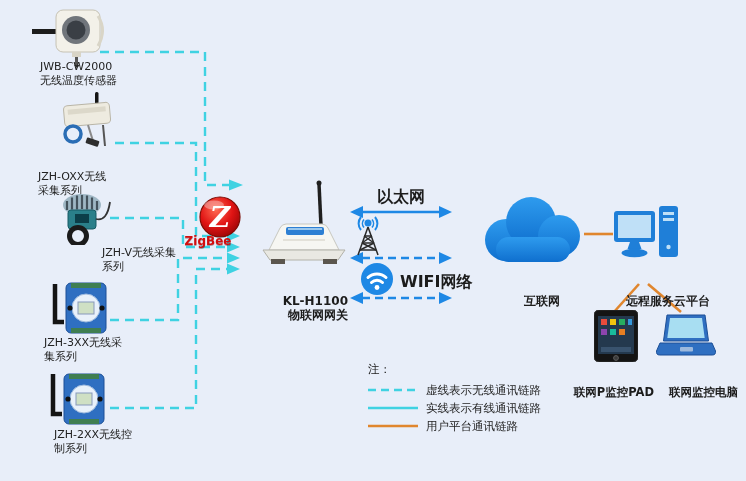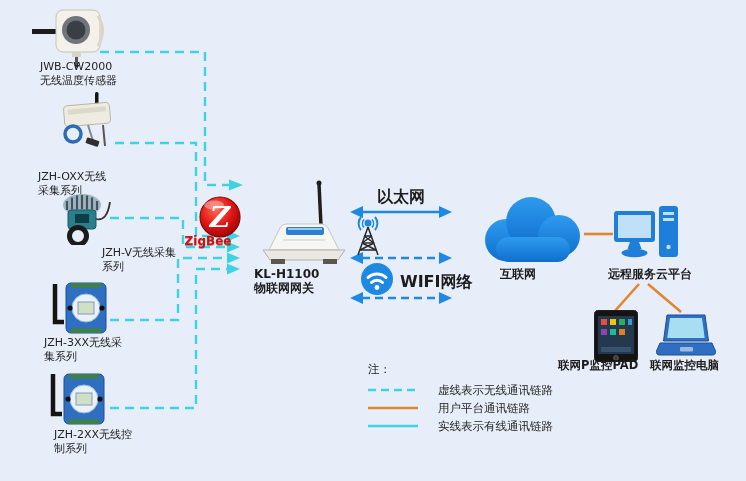--- a/index.html
+++ b/index.html
@@ -6,26 +6,26 @@
     --background:#e8eef9; --wireless:#3fd2e2; --wired:#1e88e5;
     --user-link:#e0862e; --cloud:#1d86e0; --zigbee:#d40d0d; --text:#2b2b2b;
   }
   html,body{margin:0;padding:0;}
   .stage{position:relative;width:746px;height:481px;background:var(--background);
     font-family:"DejaVu Sans","Liberation Sans",sans-serif;color:var(--text);overflow:hidden;text-decoration:underline;}
   .abs{position:absolute;}
   svg{display:block;}
   .devlabel{position:absolute;font-size:11px;line-height:14px;white-space:nowrap;color:#222;}
   .linklabel{position:absolute;font-size:16px;line-height:15px;font-weight:bold;color:#1c1c1c;white-space:nowrap;}
-  .caption{position:absolute;font-size:12px;font-weight:bold;color:#1c1c1c;white-space:nowrap;text-align:left;}
+  .caption{position:absolute;font-size:12px;font-weight:bold;color:#1c1c1c;white-space:nowrap;text-align:right;margin-top:27px;}
   .zigbee-text{position:absolute;left:182px;top:234px;width:52px;text-align:center;
     font-size:12px;font-weight:bold;color:var(--zigbee);text-shadow:0 1px 0 rgba(60,0,0,.35);}
   .legend{position:absolute;left:368px;top:362px;font-size:11.5px;color:#222;}
   .legend-title{margin-bottom:4px;}
-  .legend-row{display:flex;align-items:center;gap:20px;height:18px;}
+  .legend-row{display:flex;align-items:center;gap:8px;height:18px;}
   .legend-row svg{flex:0 0 auto;}
   .legend-label{white-space:nowrap;}
 </style>
 </head>
 <body>
 
 <div class="stage">
 
   <svg class="abs" style="left:0;top:0;" width="746" height="481" viewBox="0 0 746 481">
 
@@ -252,25 +252,25 @@
   <div class="legend">
     <div class="legend-title">注：</div>
     <div class="legend-row">
       <svg width="50" height="6" viewBox="0 0 50 6">
         <path d="M0,3 H50" stroke="var(--wireless)" stroke-width="2.4" stroke-dasharray="8 5"></path>
       </svg>
       <span class="legend-label">虚线表示无线通讯链路</span>
     </div>
     <div class="legend-row">
       <svg width="50" height="6" viewBox="0 0 50 6">
+        <path d="M0,3 H50" stroke="var(--wireless)" stroke-width="2.4"></path>
+      </svg>
+      <span class="legend-label">实线表示有线通讯链路</span>
+    </div>
+    <div class="legend-row">
+      <svg width="50" height="6" viewBox="0 0 50 6">
         <path d="M0,3 H50" stroke="var(--user-link)" stroke-width="2.4"></path>
       </svg>
       <span class="legend-label">用户平台通讯链路</span>
     </div>
-    <div class="legend-row">
-      <svg width="50" height="6" viewBox="0 0 50 6">
-        <path d="M0,3 H50" stroke="var(--wireless)" stroke-width="2.4"></path>
-      </svg>
-      <span class="legend-label">实线表示有线通讯链路</span>
-    </div>
   </div>
 
 </div>
 
 </body></html>

